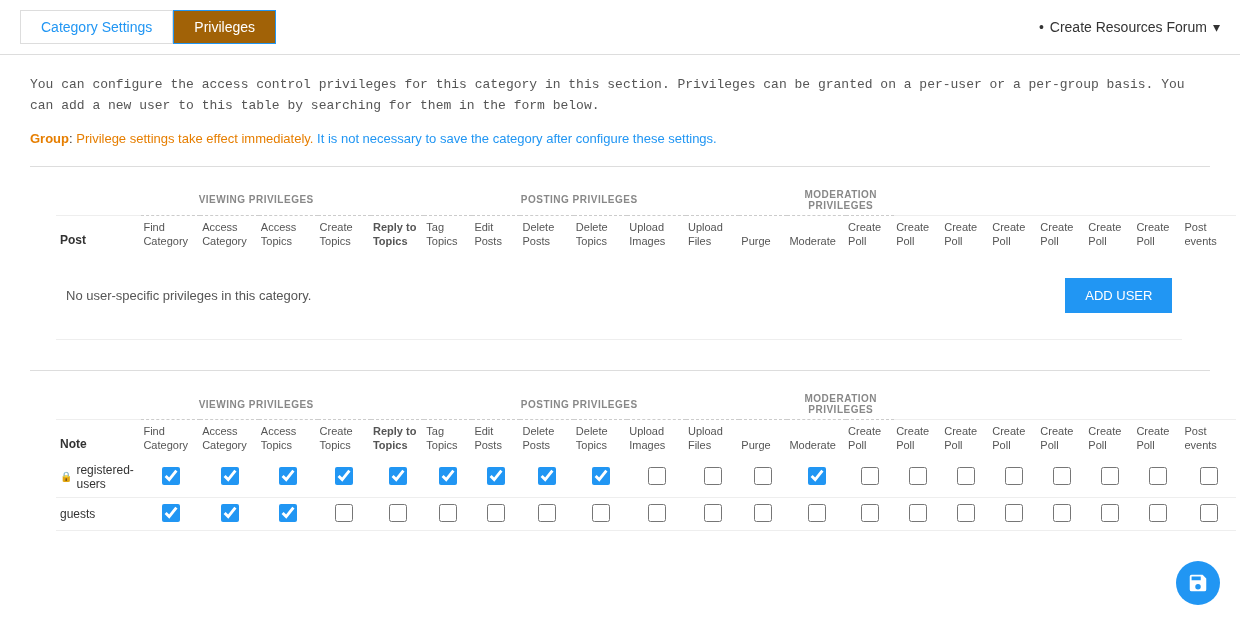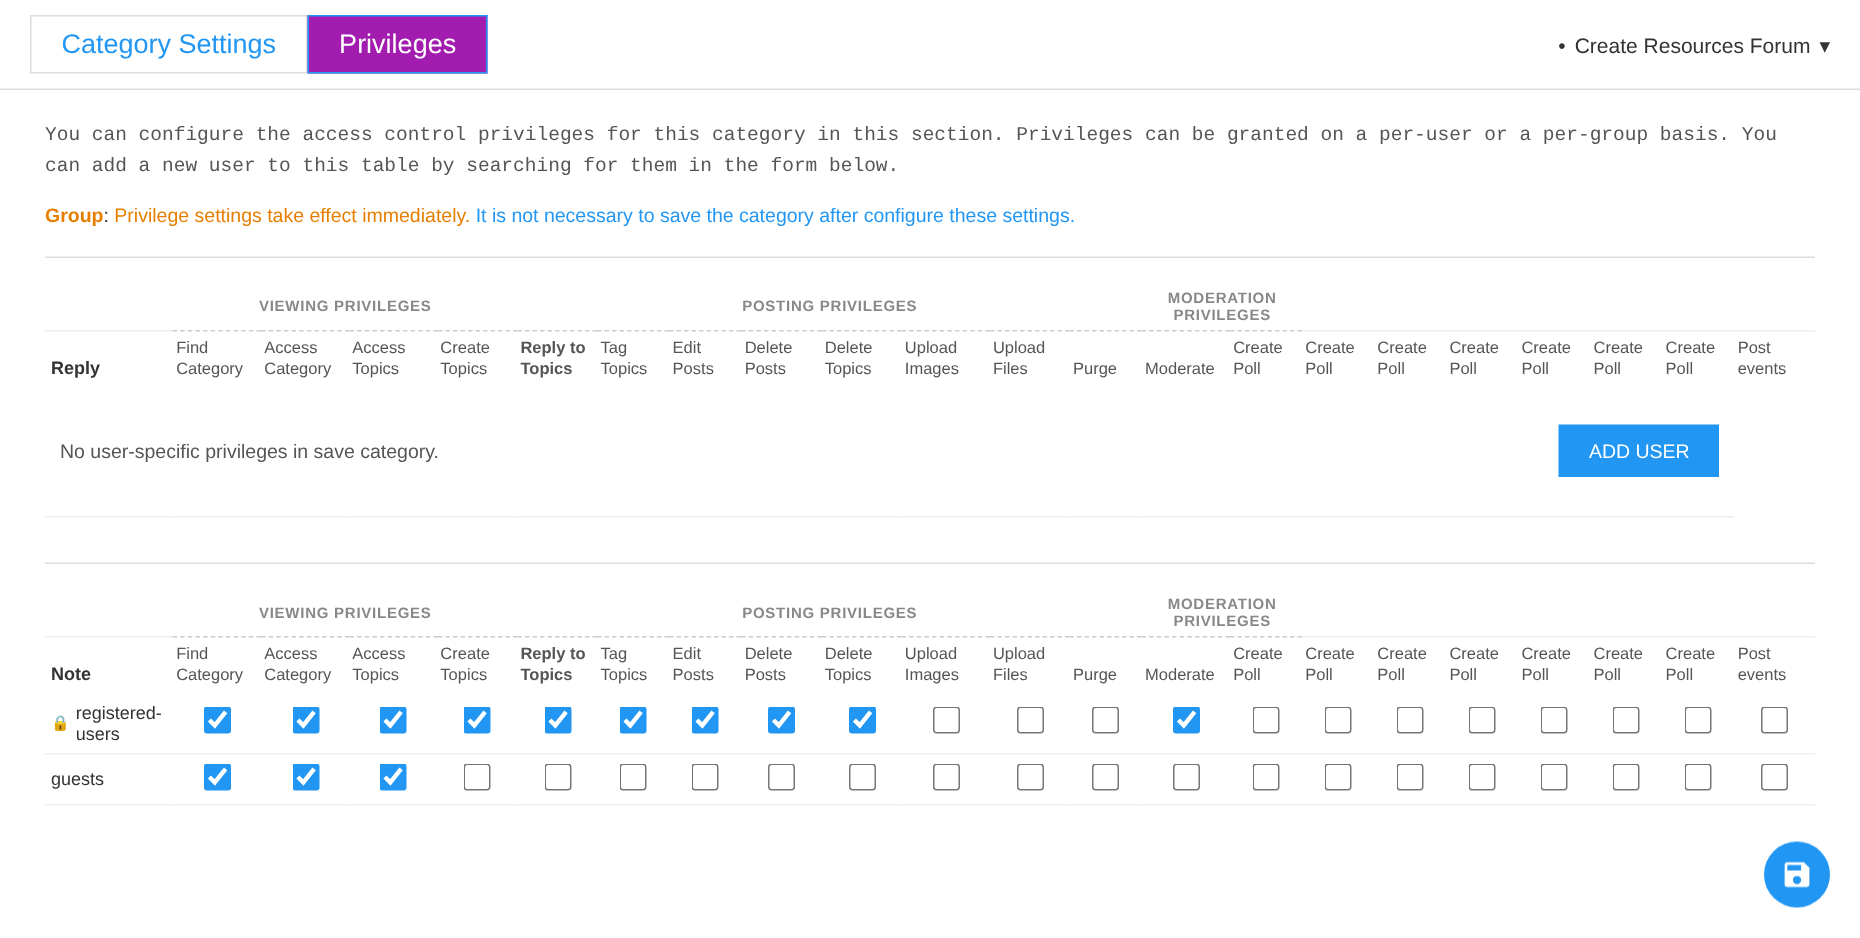--- a/index.html
+++ b/index.html
@@ -1,34 +1,34 @@
 <!DOCTYPE html>
 <html><head>
   <meta charset="utf-8">
   <style>
     * { box-sizing: border-box; margin: 0; padding: 0; }
     body { font-family: Arial, sans-serif; font-size: 13px; background: #fff; color: #333; }
 
     .top-tabs { display: flex; align-items: center; padding: 10px 20px; border-bottom: 1px solid #ddd; justify-content: space-between; }
     .tab-group { display: flex; gap: 0; }
-    .tab { padding: 8px 20px; cursor: pointer; font-size: 18px; border: 1px solid #ddd; }
-    .tab.active { background: #a21caf; color: #fff; border-color: #2196f3; }
+    .tab { padding: 8px 20px; cursor: pointer; font-size: 14px; border: 1px solid #ddd; }
+    .tab.active { background: #a16207; color: #fff; border-color: #2196f3; }
     .tab.inactive { background: #fff; color: #2196f3; border-color: #ddd; }
     .forum-selector { display: flex; align-items: center; gap: 6px; font-size: 14px; color: #333; }
 
     .content { padding: 20px 30px; }
     .description { font-size: 13px; color: #555; line-height: 1.6; margin-bottom: 14px; font-family: Liberation Mono, monospace; }
     .note-line { font-size: 13px; margin-bottom: 20px; }
     .note-label { color: #e67e00; font-weight: bold; }
     .note-text-orange { color: #e67e00; }
     .note-text-blue { color: #2196f3; }
 
     .section { margin-bottom: 30px; }
 
-    table { width: 100%; border-collapse: collapse; font-size: 11px; }
+    table { width: 100%; border-collapse: collapse; font-size: 11px; margin-left: 26px; }
     th { font-weight: normal; color: #555; text-align: left; vertical-align: bottom; padding: 4px 2px; line-height: 1.3; }
     th.user-col { text-align: left; font-size: 12px; color: #333; font-weight: bold; padding-left: 4px; }
     td { padding: 6px 2px; text-align: center; vertical-align: middle; border-bottom: 1px solid #eee; }
     td.user-col { text-align: left; padding-left: 4px; font-size: 12px; }
 
     .no-users-row td { text-align: left; color: #555; font-size: 13px; padding: 16px 10px; }
     .add-user-btn { background: #2196f3; color: #fff; border: none; padding: 10px 20px; font-size: 13px; cursor: pointer; white-space: nowrap; }
 
     input[type="checkbox"] { width: 18px; height: 18px; cursor: pointer; accent-color: #2196f3; }
 
@@ -88,21 +88,21 @@
     <table>
       <thead>
         <tr>
           <td class="col-user"></td>
           <td colspan="4" class="header-section" style="border-bottom:1px dashed #ccc; padding-bottom:4px;">VIEWING PRIVILEGES</td>
           <td colspan="8" class="header-section" style="border-bottom:1px dashed #ccc; padding-bottom:4px;">POSTING PRIVILEGES</td>
           <td colspan="2" class="header-section" style="border-bottom:1px dashed #ccc; padding-bottom:4px;">MODERATION PRIVILEGES</td>
           <td colspan="7" class="header-section" style="padding-bottom:4px;"></td>
         </tr>
         <tr>
-          <th class="col-user user-col">Reply</th>
+          <th class="col-user user-col">Post</th>
           <th class="col-find">Find Category</th>
           <th class="col-access-cat">Access Category</th>
           <th class="col-access-top">Access Topics</th>
           <th class="col-create-top">Create Topics</th>
           <th class="col-reply">Reply to Topics</th>
           <th class="col-tag">Tag Topics</th>
           <th class="col-edit">Edit Posts</th>
           <th class="col-del-posts">Delete Posts</th>
           <th class="col-del-topics">Delete Topics</th>
           <th class="col-upload-img">Upload Images</th>
@@ -116,21 +116,21 @@
           <th class="col-create-poll">Create Poll</th>
           <th class="col-create-poll">Create Poll</th>
           <th class="col-create-poll">Create Poll</th>
           <th class="col-post-events">Post events</th>
         </tr>
       </thead>
       <tbody>
         <tr class="no-users-row">
           <td colspan="21" style="position:relative;">
             <div style="display:flex; justify-content:space-between; align-items:center; padding: 10px 0;">
-              <span>No user-specific privileges in save category.</span>
+              <span>No user-specific privileges in this category.</span>
               <button class="add-user-btn">ADD USER</button>
             </div>
           </td>
         </tr>
       </tbody>
     </table>
   </div>
 
   <hr class="section-divider">
 

